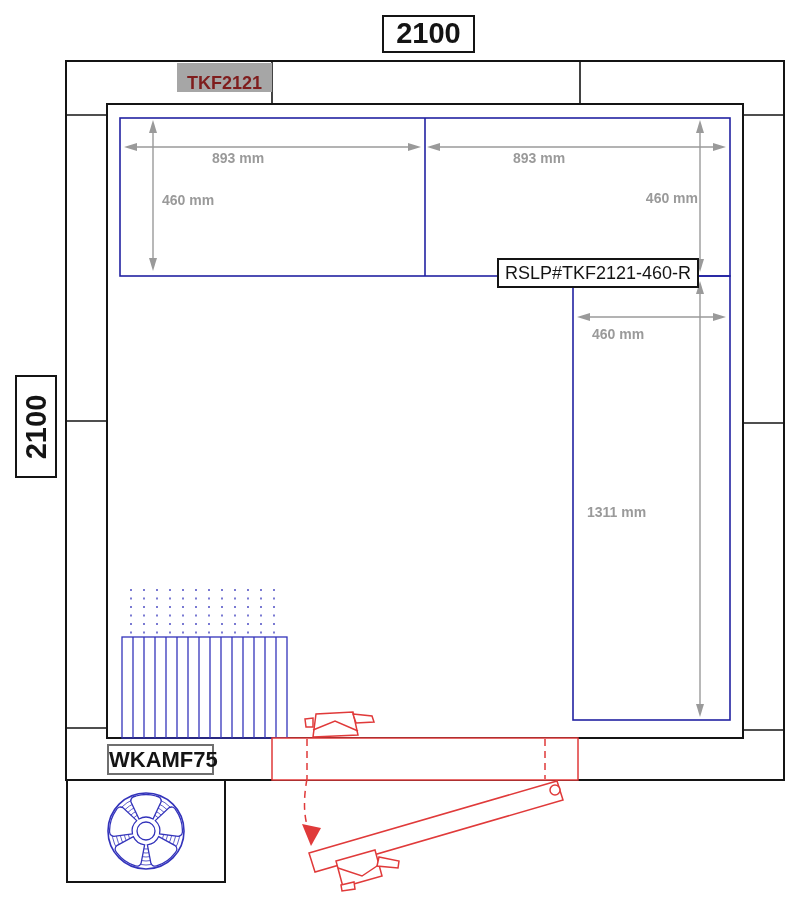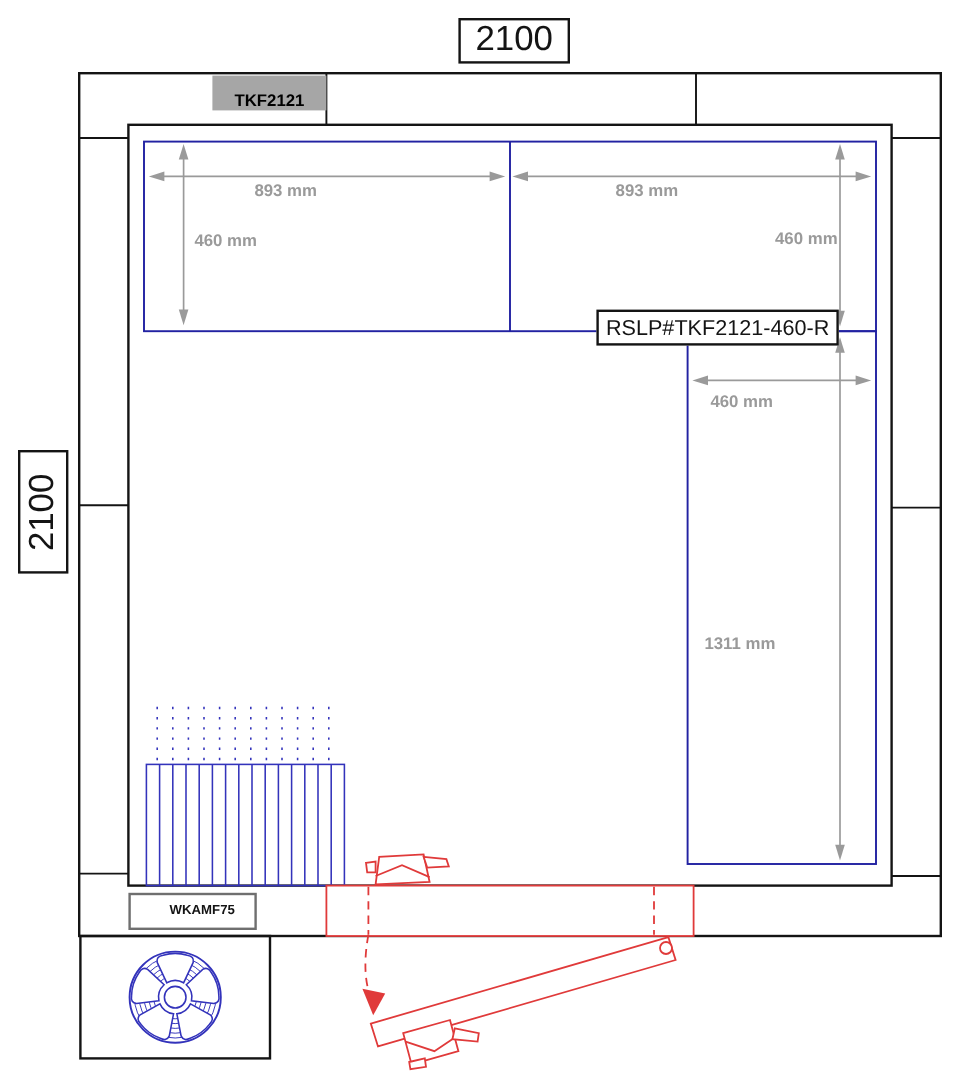--- a/index.html
+++ b/index.html
@@ -14,41 +14,41 @@
   .equip{stroke:var(--equipment-blue,#3333bb);stroke-width:1.3;fill:none;}
   .dotline{stroke:var(--equipment-blue,#3333bb);stroke-width:1.3;fill:none;stroke-dasharray:2 6.5;}
   .dim{stroke:var(--dimension-gray,#9a9a9a);stroke-width:1.4;fill:none;}
   .dimhead{fill:var(--dimension-gray,#9a9a9a);stroke:none;}
   .red{stroke:var(--door-red,#e03a3a);stroke-width:1.5;fill:none;}
   .redfill{fill:#ffffff;}
   .reddash{stroke-dasharray:7 5;}
   .redsolid{fill:var(--door-red,#e03a3a);stroke:none;}
 
   
-  .box{position:absolute;background:#fff;text-align:center;color:#141414;box-sizing:border-box;}
+  .box{position:absolute;background:#fff;text-align:center;color:#141414;box-sizing:border-box;font-weight:bold;}
   #top-dim-box{left:382px;top:15px;width:93px;height:38px;border:2px solid #141414;
                font-size:29px;line-height:33px;}
   #left-dim-box{left:15px;top:375px;width:42px;height:103px;border:2px solid #141414;font-size:29px;}
   #left-dim-box span{position:absolute;left:50%;top:50%;transform:translate(-50%,-50%) rotate(-90deg);
                white-space:nowrap;}
   #ceiling-panel-box{left:177px;top:63px;width:95px;height:29px;background:var(--ceiling-panel-fill,#a6a6a6);
-               color:#000000;font-weight:bold;font-size:14px;line-height:41px;border:none;}
+               color:#7f1d1d;font-weight:bold;font-size:18px;line-height:41px;border:none;}
   #rslp-box{left:497px;top:258px;width:202px;height:30px;border:2px solid #141414;
                font-weight:normal;font-size:18px;line-height:26px;}
   #wkamf-box{left:107px;top:744px;width:107px;height:31px;border:2px solid #6f6f6f;
-               font-weight:bold;font-size:11px;line-height:27px;padding-left:16px;}
+               font-weight:bold;font-size:22px;line-height:27px;}
 
   .dim-label{position:absolute;width:120px;font-weight:bold;font-size:14px;
                color:var(--dimension-gray,#9a9a9a);}
   #dim-893-left{left:212px;top:150px;}
   #dim-893-right{left:513px;top:150px;}
   #dim-460-left{left:162px;top:192px;text-align:left;}
   #dim-460-right{left:578px;top:190px;text-align:right;}
   #dim-460-strip{left:592px;top:326px;}
-  #dim-1311-strip{left:587px;top:504px;margin-top:24px;}
+  #dim-1311-strip{left:587px;top:504px;}
 </style>
 </head>
 <body>
 
 <div id="canvas">
 
   <svg id="drawing" width="805" height="902" viewBox="0 0 805 902">
 
     <g>
       <rect class="wall" x="66" y="61" width="718" height="719"></rect>

